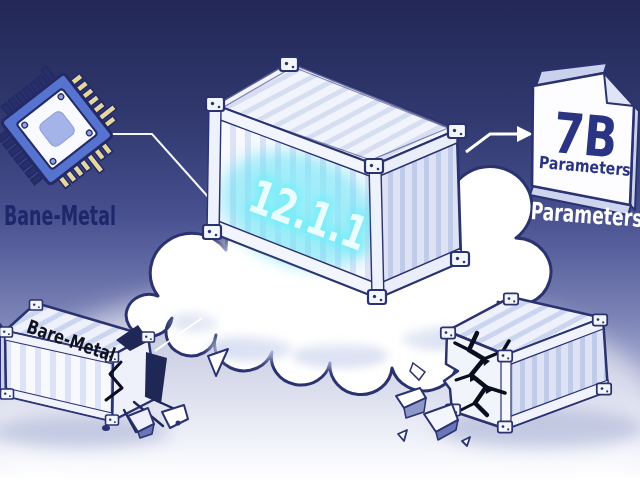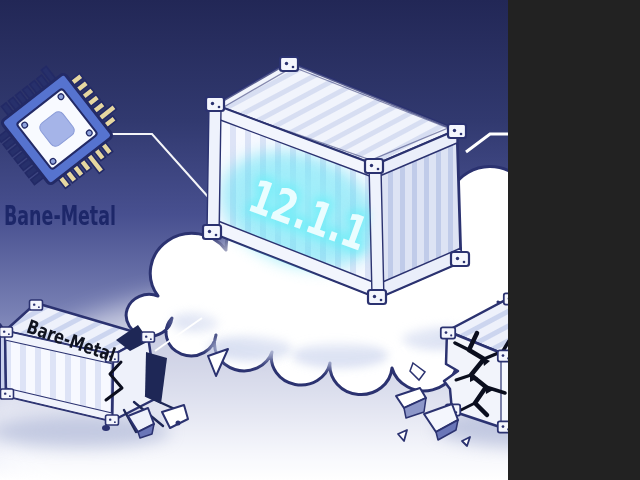--- a/index.html
+++ b/index.html
@@ -1,16 +1,16 @@
 <!DOCTYPE html>
 <html><head>
 <meta charset="utf-8">
 <style>
   html,body{margin:0;padding:0;background:#222;}
-  .stage{width:508px;height:480px;overflow:hidden;position:relative;font-family:"DejaVu Sans",sans-serif;}
+  .stage{width:640px;height:480px;overflow:hidden;position:relative;font-family:"DejaVu Sans",sans-serif;}
   svg{display:block}
   .o{stroke:#2b3270;stroke-linejoin:round}
   .lbl{font-family:"DejaVu Sans",sans-serif;font-weight:bold}
   .crk{stroke:#0b0e1e;fill:none;stroke-linecap:round;stroke-linejoin:round}
 </style>
 </head>
 <body>
 
 <div class="stage">
 <svg width="640" height="480" viewBox="0 0 640 480">

